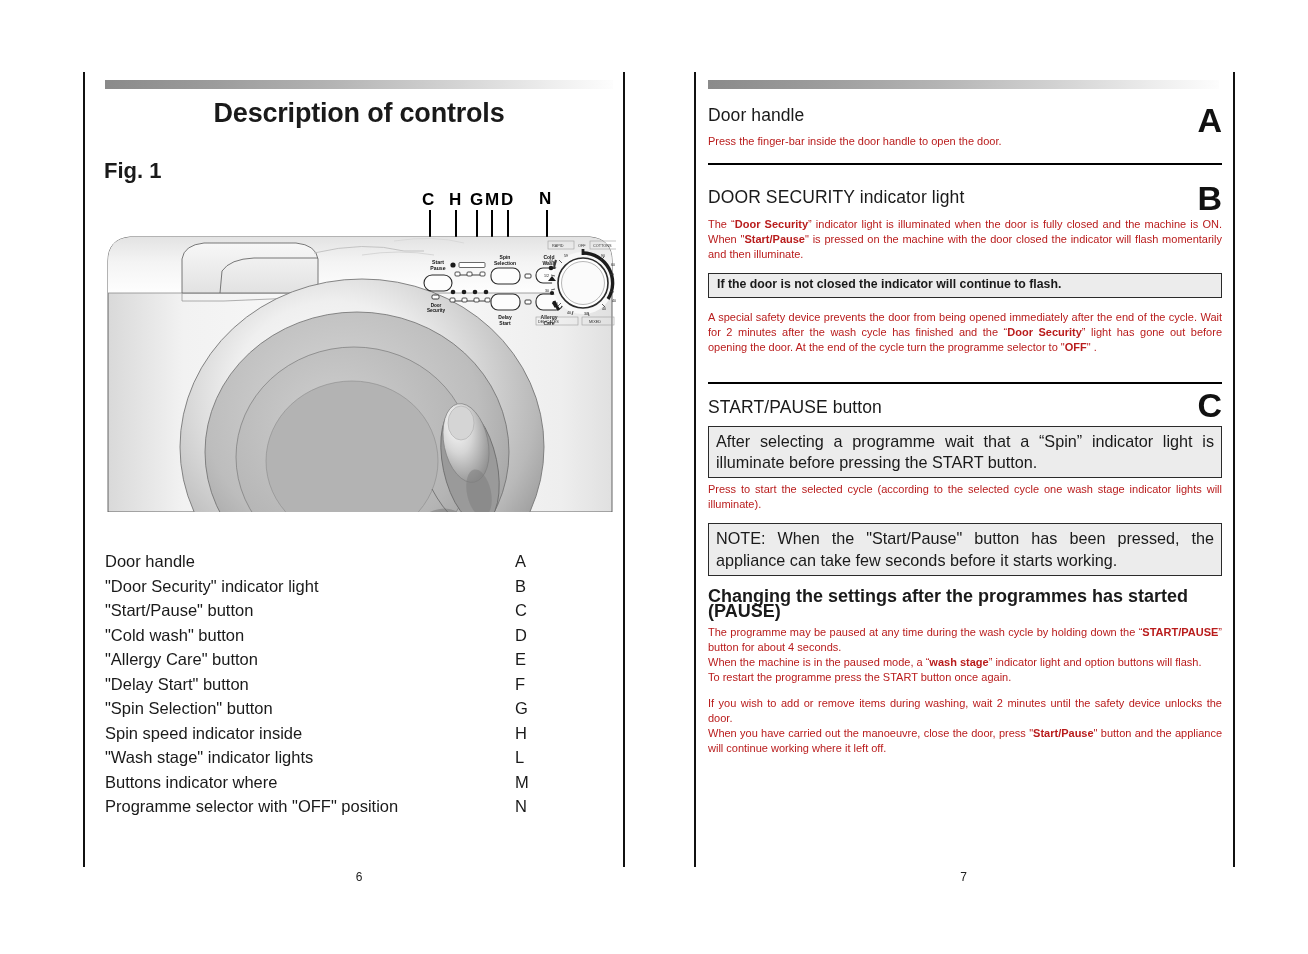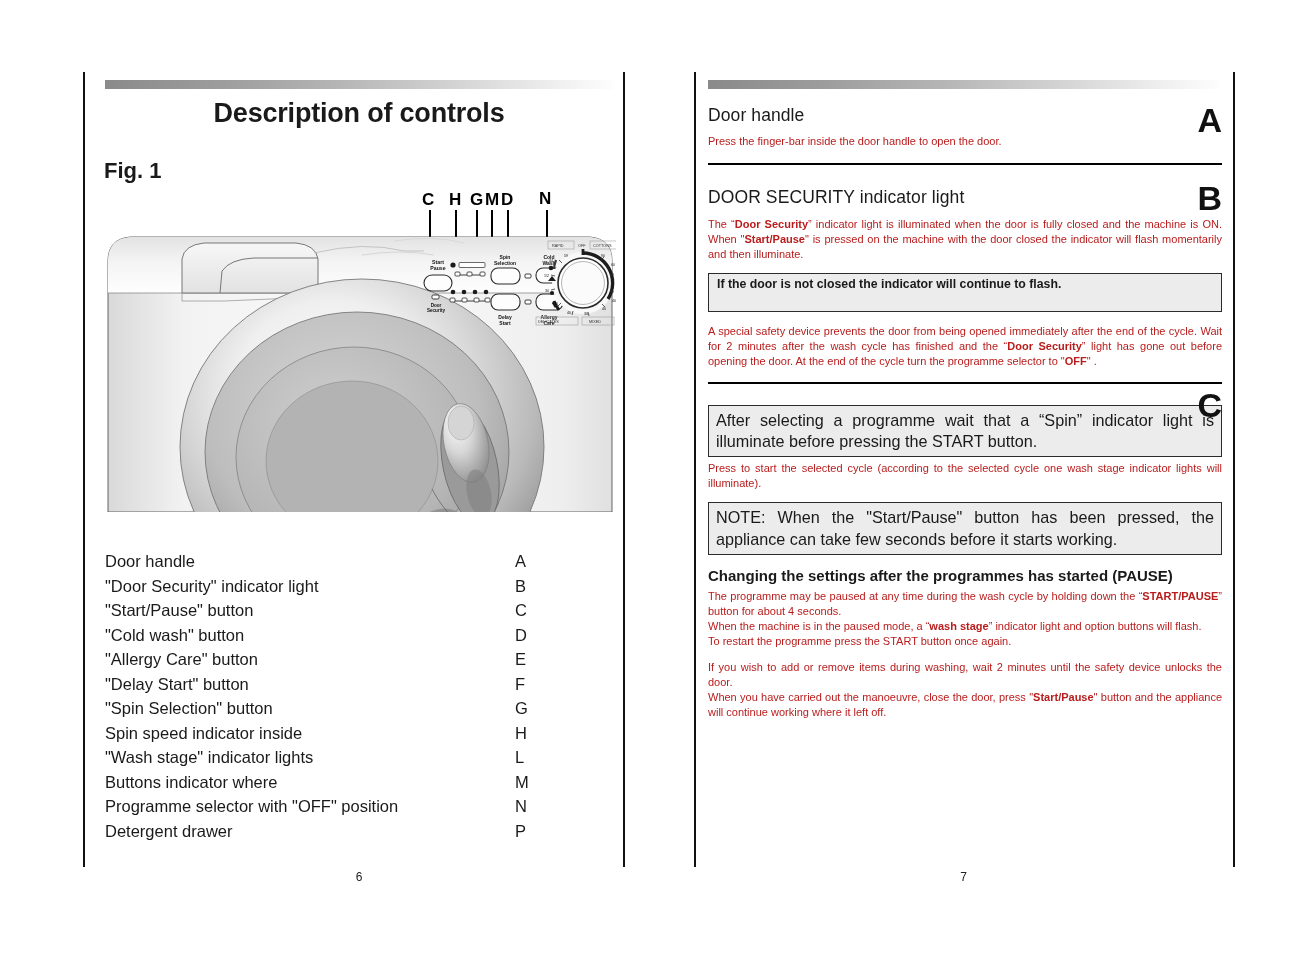--- a/index.html
+++ b/index.html
@@ -172,21 +172,21 @@
     line-height: 21px;
     text-align: justify;
   }
   .greybox.big2 {
     font-size: 16.2px;
     line-height: 21.5px;
     text-align: justify;
     border-width: 1.5px;
   }
   .sub-head {
-    font-size: 15px;
+    font-size: 18px;
     font-weight: bold;
     line-height: 15px;
   }
   b { font-weight: bold; }
 </style>
 </head>
 <body>
 
 <div class="spread">
 
@@ -445,48 +445,45 @@
         <span class="letter">L</span>
       </div>
     <div class="index-row">
         <span>Buttons indicator where</span>
         <span class="letter">M</span>
       </div>
     <div class="index-row">
         <span>Programme selector with "OFF" position</span>
         <span class="letter">N</span>
       </div>
-    <div class="index-row">
-        <span>Detergent drawer</span>
-        <span class="letter">P</span>
-      </div>
   </div>
 
   <div class="pagenum pagenum-left">6</div>
 
   <div class="page page-right"></div>
   <div class="gradbar gradbar-right"></div>
 
   <div class="rp" style="top:105px;">
     <div class="sec-head">Door handle</div>
     <div class="bigletter" style="top:-2px;">A</div>
     <div class="bodytext nj" style="margin-top:8px;">Press the finger-bar inside the door handle to open the door.</div>
   </div>
   <hr class="hr-thick" style="position:absolute; left:708px; top:163px; width:514px;">
 
   <div class="rp" style="top:178px;margin-top:9px;">
     <div class="sec-head">DOOR SECURITY indicator light</div>
     <div class="bigletter" style="top:-6px;">B</div>
     <div class="bodytext" style="margin-top:9px;">The “<b>Door Security</b>” indicator light is illuminated when the door is fully closed and the machine is ON. When "<b>Start/Pause</b>" is pressed on the machine with the door closed the indicator will flash momentarily and then illuminate.</div>
-    <div class="greybox small" style="margin-top:11px; height:39px; line-height:21px; padding:0 8px;">If the door is not closed the indicator will continue to flash.</div>
+    <div class="greybox small" style="margin-top:11px; height:25px; line-height:21px; padding:0 8px;">If the door is not closed the indicator will continue to flash.</div>
     <div class="bodytext" style="margin-top:12px;">A special safety device prevents the door from being opened immediately after the end of the cycle. Wait for 2 minutes after the wash cycle has finished and the “<b>Door Security</b>” light has gone out before opening the door. At the end of the cycle turn the programme selector to "<b>OFF</b>" .</div>
   </div>
   <hr class="hr-thick" style="position:absolute; left:708px; top:382px; width:514px;">
 
   <div class="rp" style="top:397px;">
+    <div class="sec-head">START/PAUSE button</div>
     <div class="bigletter" style="top:-9px;">C</div>
     <div class="greybox big" style="margin-top:8px;">After selecting a programme wait that a  “Spin” indicator light is illuminate before pressing the START button.</div>
     <div class="bodytext" style="margin-top:4px;">Press to start the selected cycle (according to the selected cycle one wash stage indicator lights will illuminate).</div>
     <div class="greybox big2" style="margin-top:11px;">NOTE: When the "Start/Pause" button has been pressed, the appliance can take few seconds before it starts working.</div>
     <div class="sub-head" style="margin-top:13px;">Changing the settings after the programmes has started (PAUSE)</div>
     <div class="bodytext" style="margin-top:6px;">The programme may be paused at any time during the wash cycle by holding down the “<b>START/PAUSE</b>” button for about 4 seconds.<br>When the machine is in the paused mode, a “<b>wash stage</b>” indicator light and option buttons will flash.<br>To restart the programme press the START button once again.</div>
     <div class="bodytext" style="margin-top:11px;">If you wish to add or remove items during washing, wait 2 minutes until the safety device unlocks the door.<br>When you have carried out the manoeuvre, close the door, press "<b>Start/Pause</b>" button and the appliance will continue working where it left off.</div>
   </div>
 
   <div class="pagenum pagenum-right">7</div>

